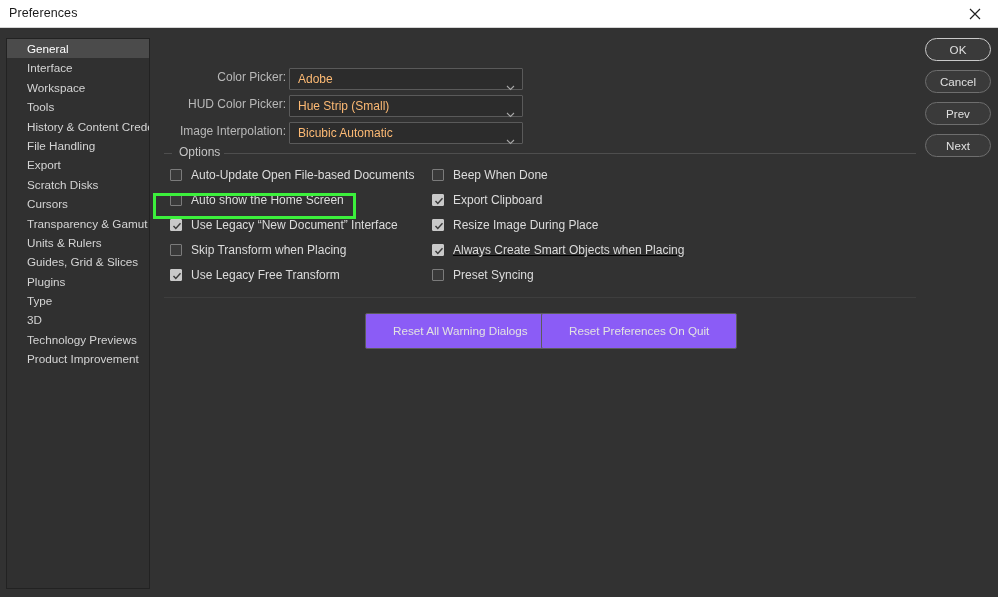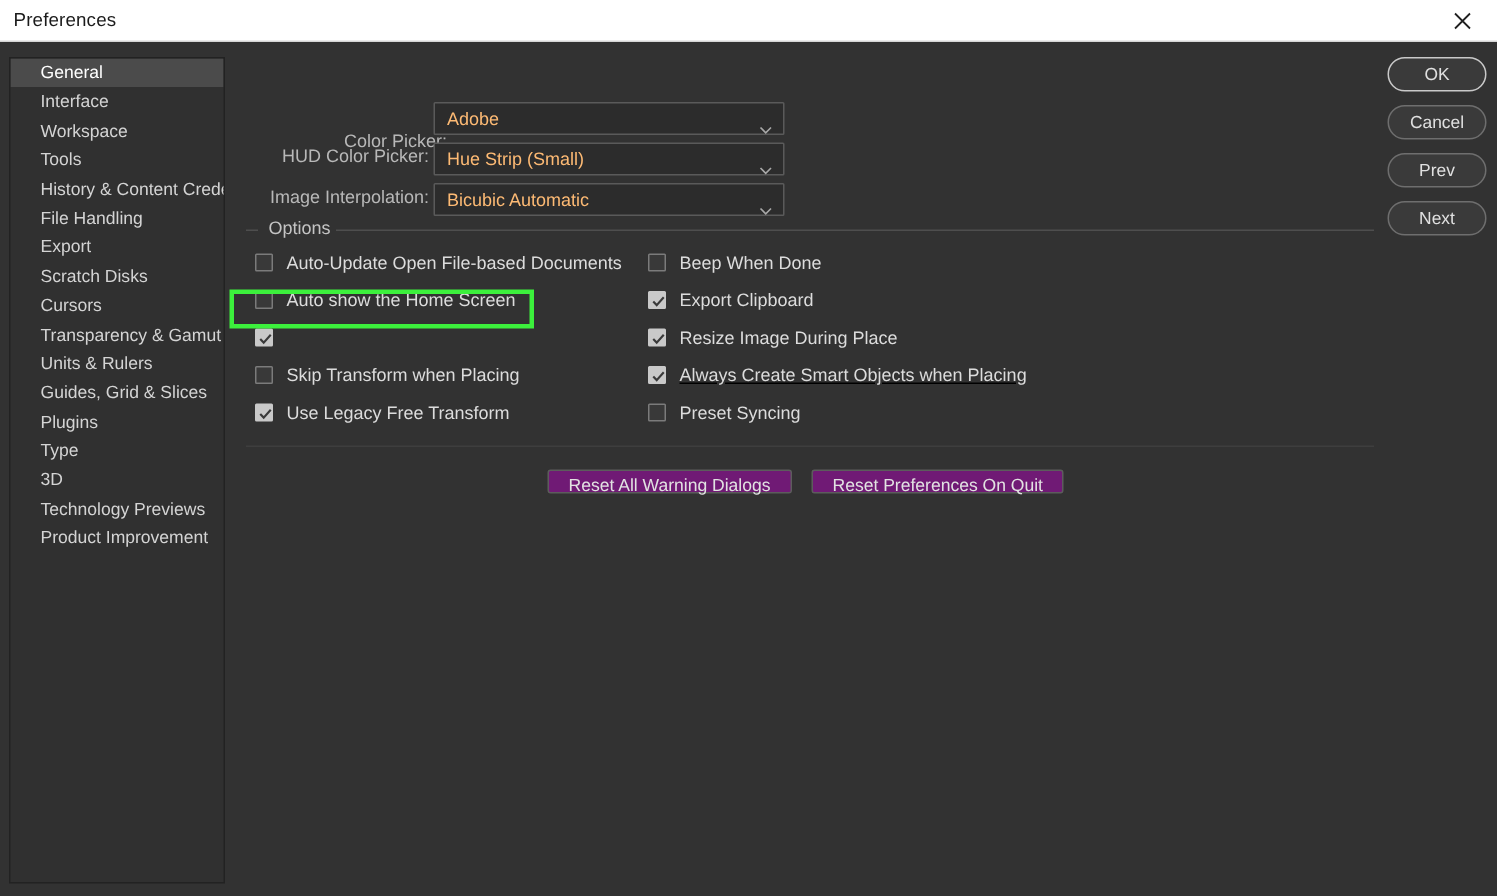--- a/index.html
+++ b/index.html
@@ -231,32 +231,32 @@
     width: 203px;
     height: 26px;
     border: 3px solid #3cf03c;
     box-sizing: border-box;
     pointer-events: none;
   }
 
   
   .reset-btn {
     position: absolute;
-    height: 16px;
+    height: 36px;
     line-height: 20px;
-    background: #701a75;
+    background: #8b5cf6;
     border: 1px solid #5c5c5c;
     box-sizing: border-box;
     color: #e2e2e2;
     font-size: 11.7px;
     text-align: center;
     border-radius: 2px;
     cursor: default;
     font-family: "Liberation Sans", sans-serif;
-    padding: 0 13px;
+    padding: 0 27px;
   }
 </style>
 </head>
 <body>
 
 <div class="titlebar">
   <div class="titlebar-text">Preferences</div>
   <div class="titlebar-close">
     <svg width="12" height="12" viewBox="0 0 12 12" aria-hidden="true">
       <path d="M1 1 L11 11 M11 1 L1 11" stroke="#202020" stroke-width="1.2" fill="none"></path>
@@ -288,21 +288,21 @@
 
   <div class="side-buttons" id="action-buttons">
       <button class="pill primary">OK</button>
       <button class="pill">Cancel</button>
       <button class="pill">Prev</button>
       <button class="pill">Next</button>
     </div>
 
   <div class="main">
 
-    <div class="row" style="left:12px; top:40px; width:126px;margin-top:17px;">
+    <div class="row" style="left:0; top:40px; width:126px;">
       <span class="lbl">Color Picker:</span>
     </div>
     <div class="select" style="left:129px; top:40px;">
       <span class="val">Adobe</span>
       <span class="chev">
         <svg width="9" height="6" viewBox="0 0 9 6">
             <path d="M1 1 L4.5 4.5 L8 1" stroke="#a8a8a8" stroke-width="1.1" fill="none"></path>
           </svg>
       </span>
     </div>
@@ -344,20 +344,21 @@
           <div class="check" style="left: 6px; top: 48px;">
             <span class="box off"></span>
             <span class="ctext">Auto show the Home Screen</span>
           </div>
           <div class="check" style="left: 6px; top: 73px;">
             <span class="box on">
               <svg width="10" height="10" viewBox="0 0 10 10">
                 <path d="M1.5 5 L3.8 7.4 L8.5 2.2" stroke="#3a3a3a" stroke-width="1.4" fill="none"></path>
               </svg>
             </span>
+            <span class="ctext">Use Legacy “New Document” Interface</span>
           </div>
           <div class="check" style="left: 6px; top: 98px;">
             <span class="box off"></span>
             <span class="ctext">Skip Transform when Placing</span>
           </div>
           <div class="check" style="left: 6px; top: 123px;">
             <span class="box on">
               <svg width="10" height="10" viewBox="0 0 10 10">
                 <path d="M1.5 5 L3.8 7.4 L8.5 2.2" stroke="#3a3a3a" stroke-width="1.4" fill="none"></path>
               </svg>

